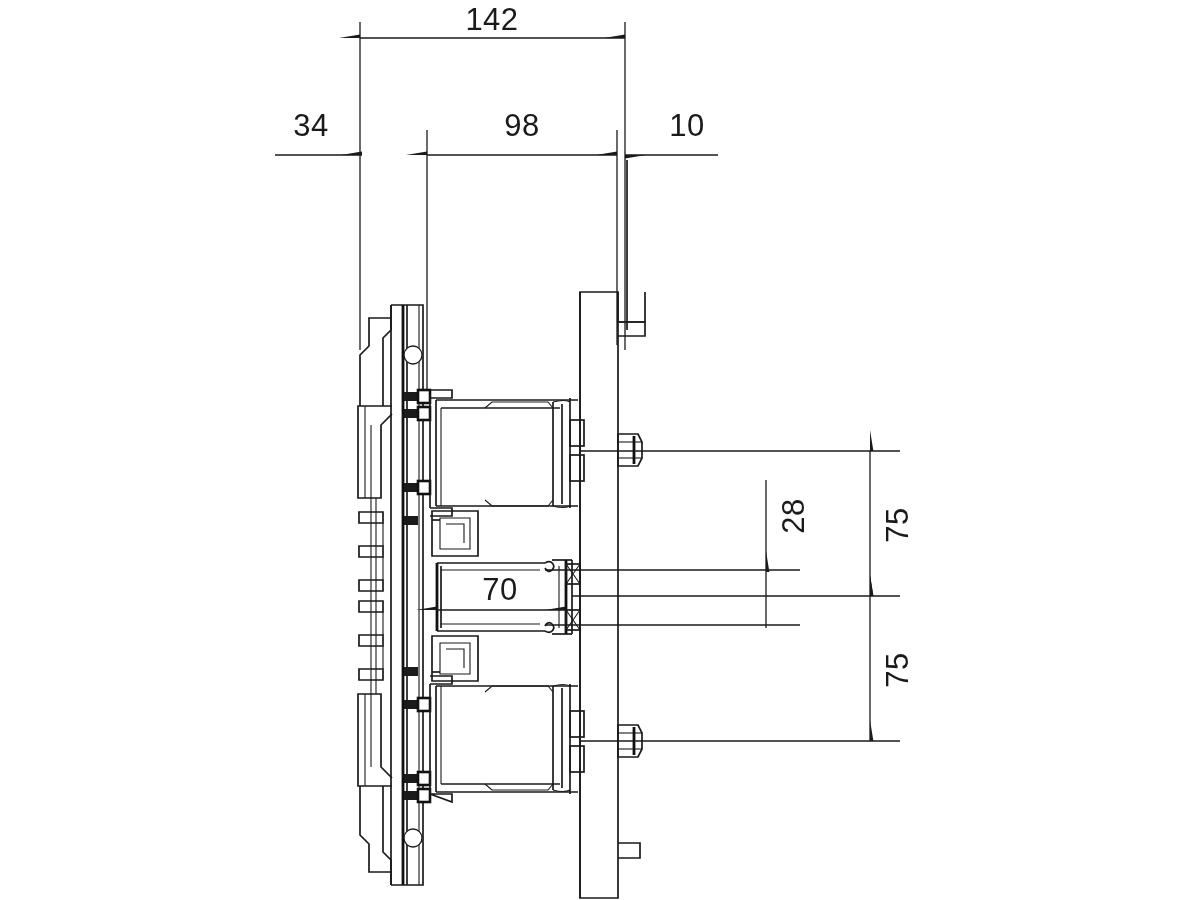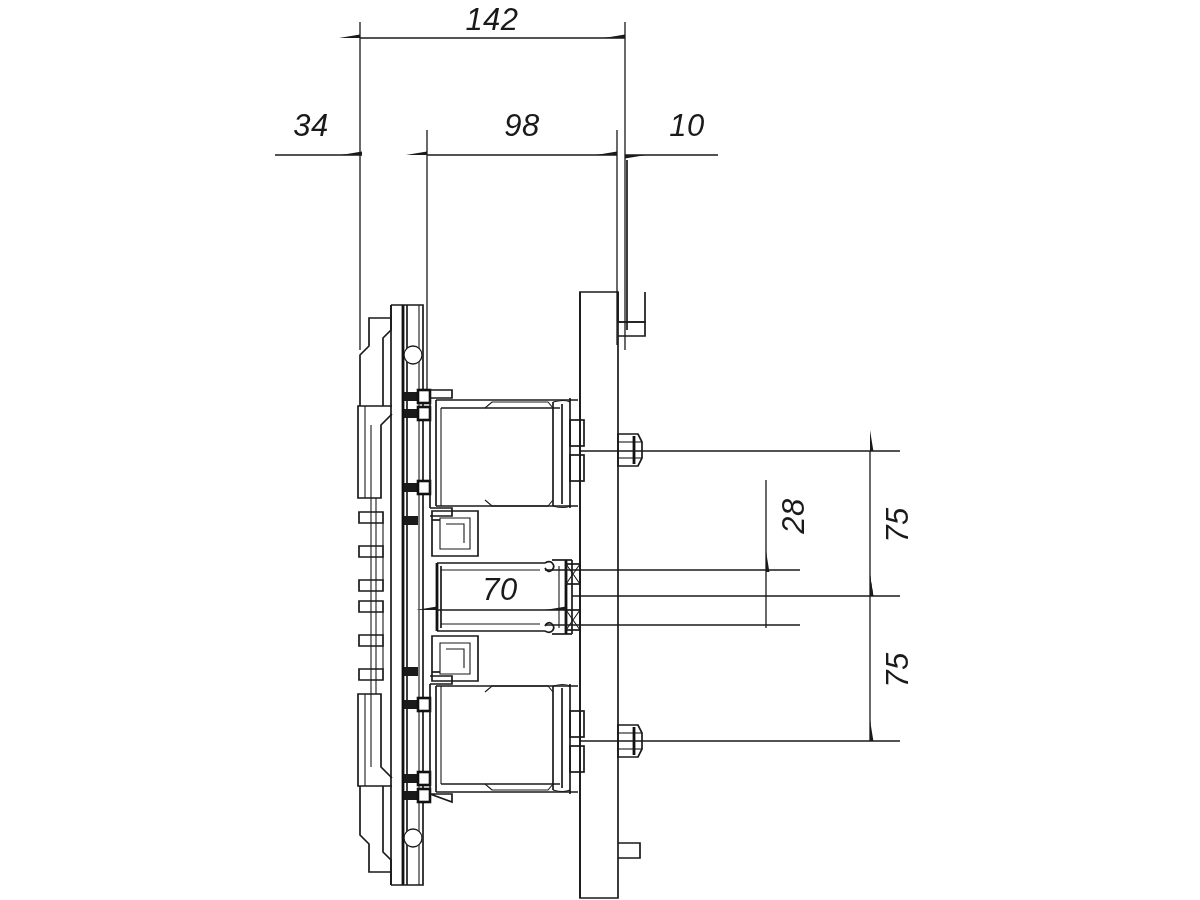--- a/index.html
+++ b/index.html
@@ -11,21 +11,20 @@
     width: 1200px;
     height: 900px;
     font-family: "Liberation Sans", sans-serif;
     overflow: hidden;
   }
   #drawing-root {
     position: relative;
     width: 1200px;
     height: 900px;
     background: #e5e5e5;
-    font-style: italic;
   }
   svg#cad {
     display: block;
     width: 1200px;
     height: 900px;
   }
   .dimtext {
     font-family: "Liberation Sans", sans-serif;
     font-size: 31px;
     fill: #1a1a1a;

